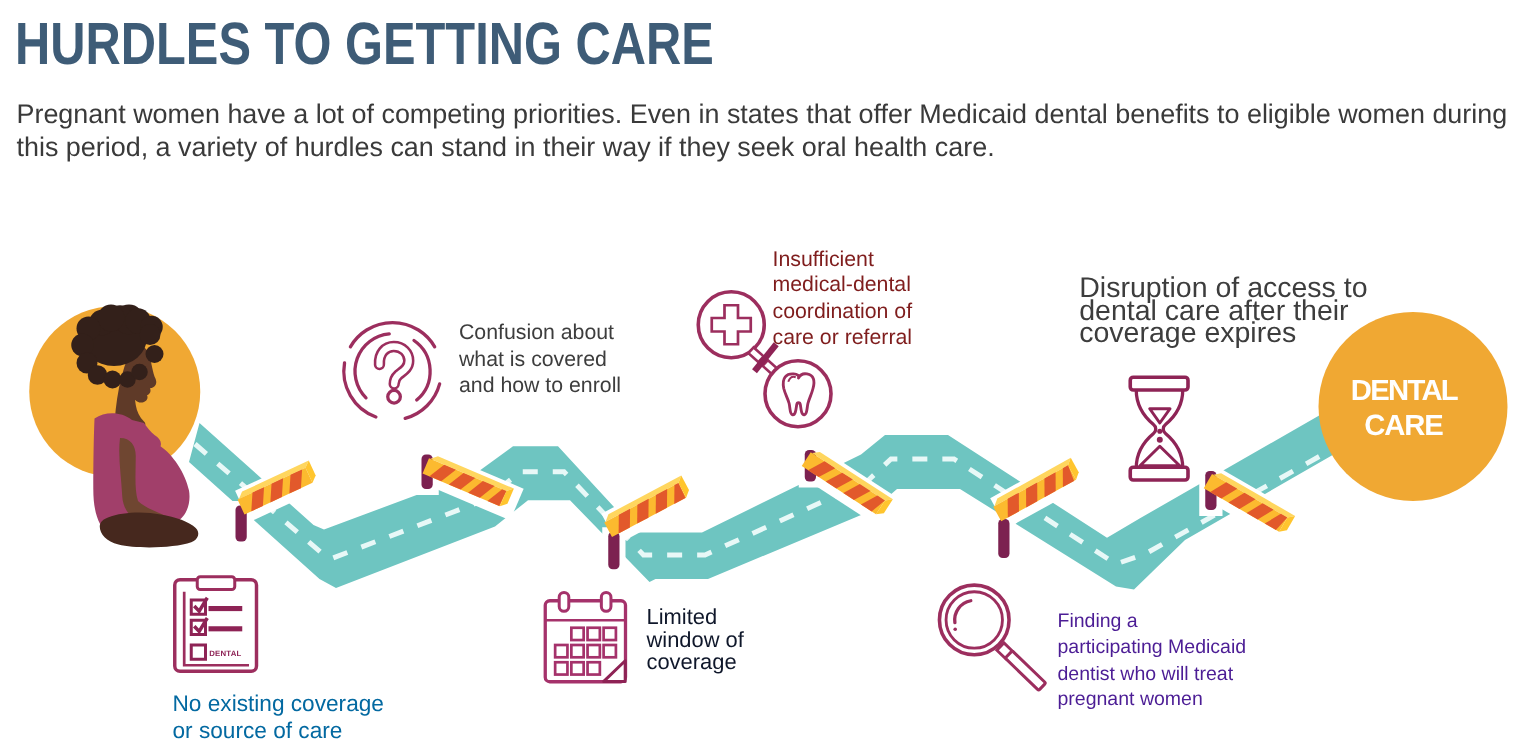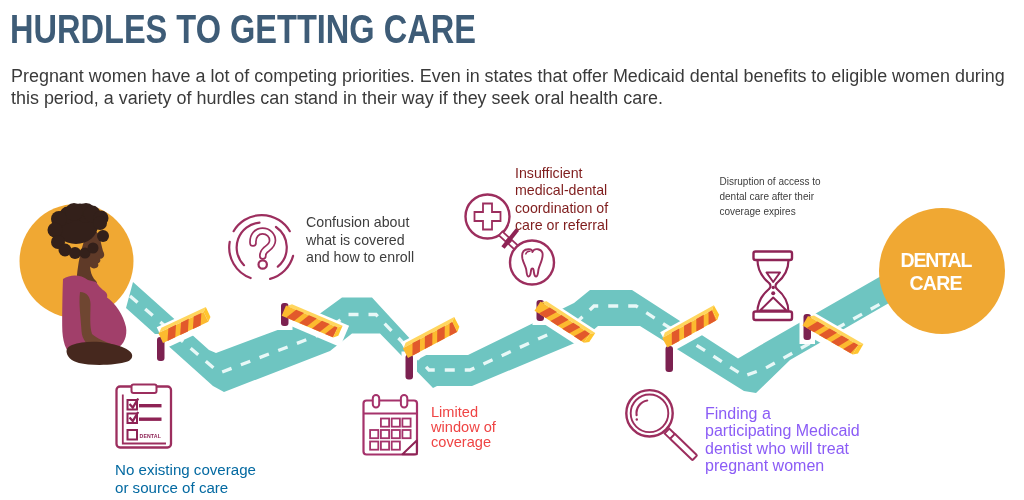--- a/index.html
+++ b/index.html
@@ -168,15 +168,15 @@
     <circle cx="649.5" cy="413.3" r="18.8" fill="none" stroke="#9c2e5e" stroke-width="1.9"></circle>
     <path d="M 647.2 400.5 A 13 13 0 0 0 636.6 415.1" fill="none" stroke="#9c2e5e" stroke-width="2.2" stroke-linecap="round"></path>
     <circle cx="636.8" cy="419.5" r="1.2" fill="#9c2e5e"></circle>
     <rect x="-4" y="-3.4" width="8" height="6.8" fill="#fff" stroke="#9c2e5e" stroke-width="1.9" transform="translate(669.8,433.8) rotate(44)"></rect>
     <rect x="0" y="-3.4" width="31" height="6.8" rx="1" fill="#fff" stroke="#9c2e5e" stroke-width="2" transform="translate(672.5,436.3) rotate(44)"></rect>
 <text transform="translate(10,42.6) scale(0.818,1)" font-size="39.8" font-weight="bold" fill="#3e5c77">HURDLES TO GETTING CARE</text>
 </svg>
 <div style="position:absolute;left:11px;top:66px;width:1015px;font-size:17.95px;line-height:21.7px;color:#3a3a3a">Pregnant women have a lot of competing priorities. Even in states that offer Medicaid dental benefits to eligible women during<br>this period, a variety of hurdles can stand in their way if they seek oral health care.</div>
 <div style="position:absolute;left:306px;top:214px;font-size:14.2px;line-height:17.5px;color:#3d3d3d">Confusion about<br>what is covered<br>and how to enroll</div>
 <div style="position:absolute;left:515px;top:165px;font-size:14.2px;line-height:17.4px;color:#7f1d1d">Insufficient<br>medical-dental<br>coordination of<br>care or referral</div>
-<div style="position:absolute;left:719.5px;top:174px;font-size:10px;line-height:15.2px;color:#3d3d3d">Disruption of access to<br>dental care after their<br>coverage expires</div>
+<div style="position:absolute;left:719.5px;top:185px;font-size:19px;line-height:15.2px;color:#3d3d3d">Disruption of access to<br>dental care after their<br>coverage expires</div>
 <div style="position:absolute;left:115px;top:461px;font-size:15.1px;line-height:17.5px;color:#0369a1">No existing coverage<br>or source of care</div>
-<div style="position:absolute;left:431px;top:405px;font-size:14.6px;line-height:14.8px;color:#ef4444">Limited<br>window of<br>coverage</div>
-<div style="position:absolute;left:705px;top:405.4px;font-size:16px;line-height:17.1px;color:#8b5cf6">Finding a<br>participating Medicaid<br>dentist who will treat<br>pregnant women</div>
+<div style="position:absolute;left:431px;top:405px;font-size:14.6px;line-height:14.8px;color:#0f172a">Limited<br>window of<br>coverage</div>
+<div style="position:absolute;left:705px;top:405.4px;font-size:13px;line-height:17.1px;color:#4c1d95">Finding a<br>participating Medicaid<br>dentist who will treat<br>pregnant women</div>
 </body></html>

